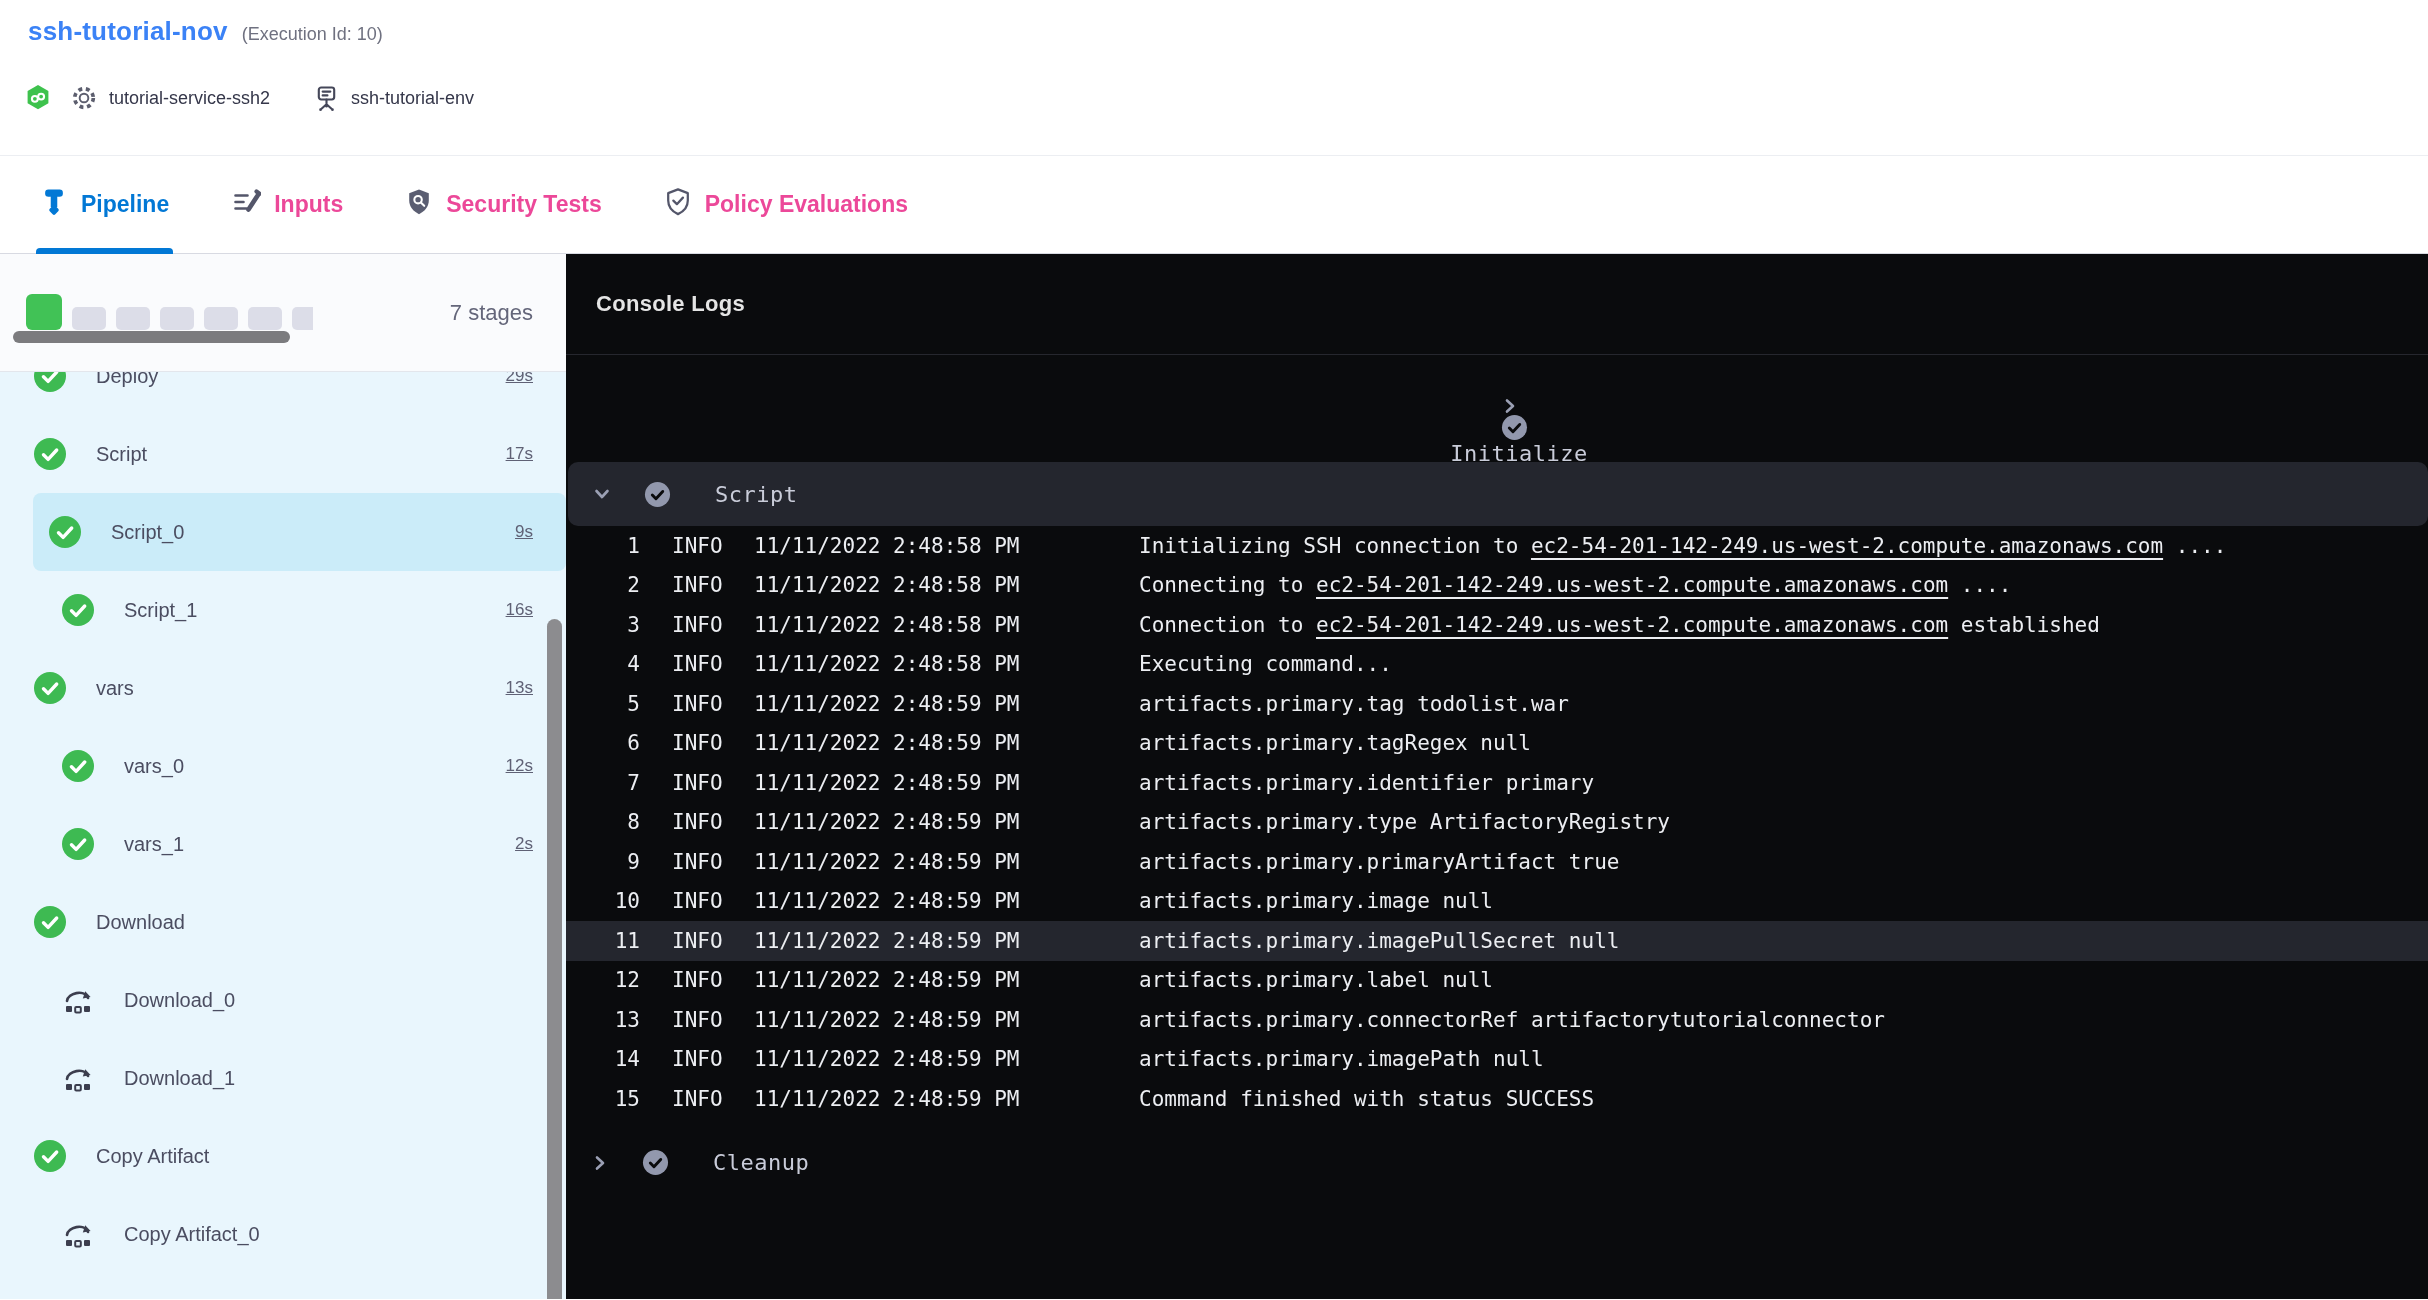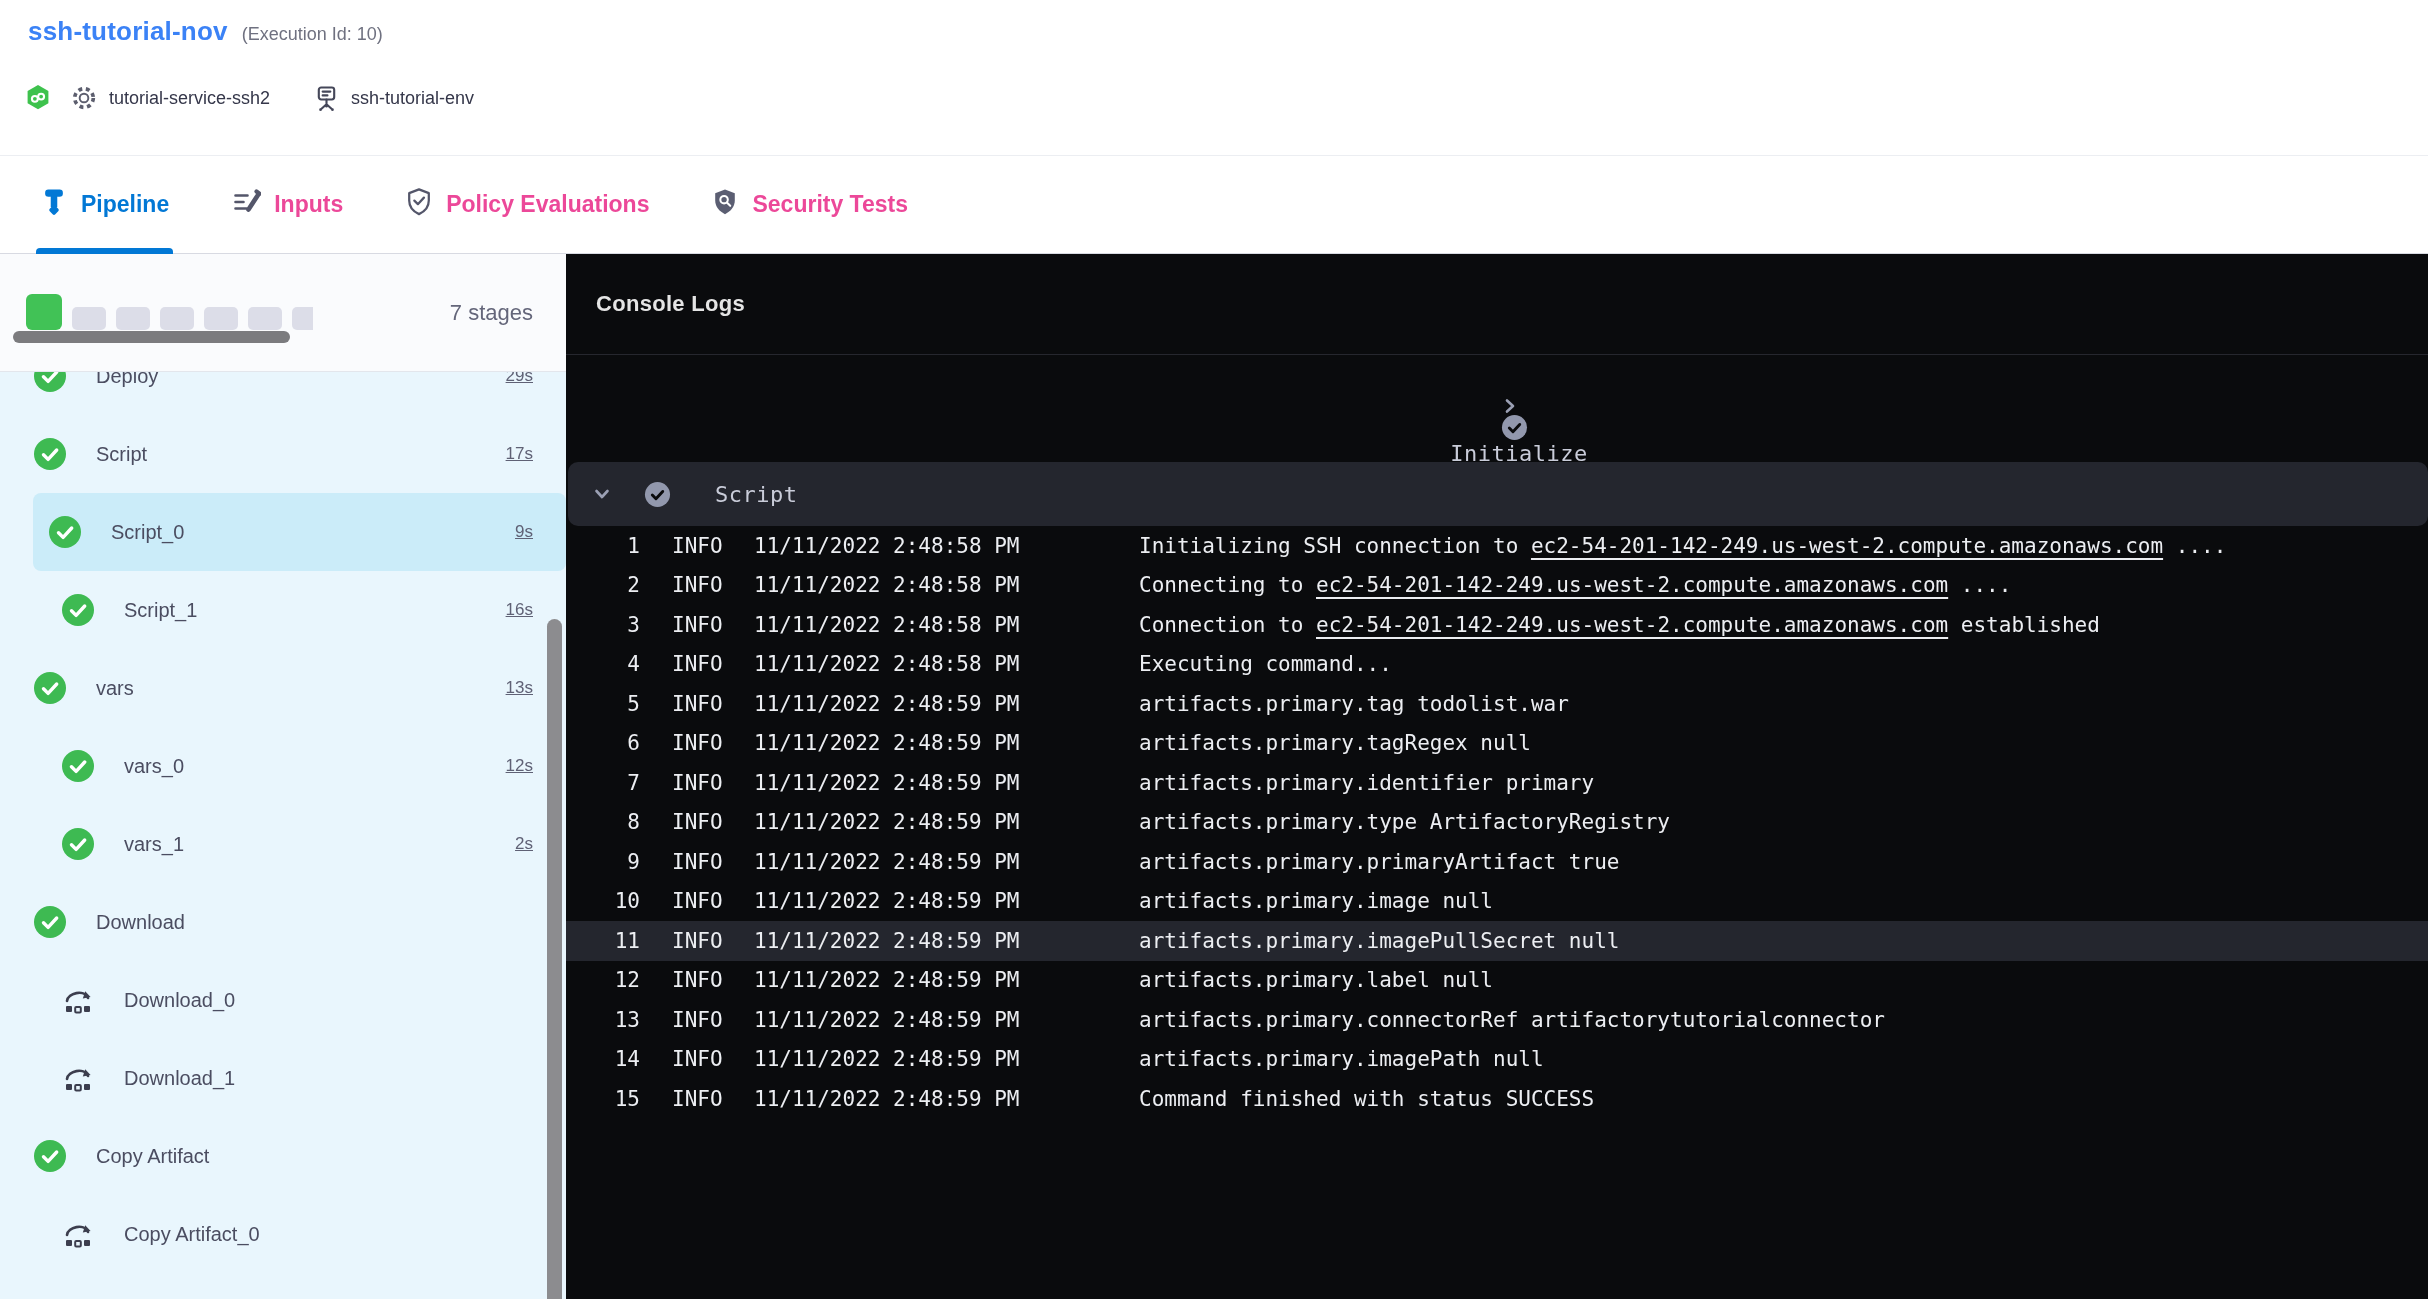--- a/index.html
+++ b/index.html
@@ -134,37 +134,37 @@
           <path d="M4.5 8.5h12M4.5 15h8M4.5 21.5h11"></path>
           <path d="M17.5 22.5L27 8" stroke-width="4.6"></path>
           <path d="M25.5 4.5l3 2.2" stroke-width="4.2"></path>
         </svg>
     </span>
     <span>Inputs</span>
 
   </div>
   <div class="tab">
     <span>
-      <svg width="28" height="30" viewBox="0 0 30 32" fill="none" stroke="#54566a" stroke-width="2.4" stroke-linejoin="round" stroke-linecap="round">
-          <path d="M15 2.5l10.5 4v8c0 7-4.8 12-10.5 14.5C9.3 26.5 4.5 21.5 4.5 14.5v-8z"></path>
-          <path d="M10 14.5l3.8 3.8 6.5-7"></path>
-        </svg>
-    </span>
-    <span>Policy Evaluations</span>
-
-  </div>
-  <div class="tab">
-    <span>
       <svg width="28" height="30" viewBox="0 0 30 32">
           <path d="M15 2.5l10.5 4v8c0 7-4.8 12-10.5 14.5C9.3 26.5 4.5 21.5 4.5 14.5v-8z" fill="#5b5e72"></path>
           <circle cx="14" cy="13.5" r="4" fill="none" stroke="#fff" stroke-width="2.2"></circle>
           <path d="M17 16.5l3.6 3.6" stroke="#fff" stroke-width="2.2" stroke-linecap="round"></path>
         </svg>
     </span>
     <span>Security Tests</span>
+
+  </div>
+  <div class="tab">
+    <span>
+      <svg width="28" height="30" viewBox="0 0 30 32" fill="none" stroke="#54566a" stroke-width="2.4" stroke-linejoin="round" stroke-linecap="round">
+          <path d="M15 2.5l10.5 4v8c0 7-4.8 12-10.5 14.5C9.3 26.5 4.5 21.5 4.5 14.5v-8z"></path>
+          <path d="M10 14.5l3.8 3.8 6.5-7"></path>
+        </svg>
+    </span>
+    <span>Policy Evaluations</span>
 
   </div>
 </div>
 
 <div class="content">
 
   <div class="sidebar">
     <div class="sidebar-header">
       <div class="minimap" id="minimap">
           <div class="mm-seg done"></div>
@@ -433,14 +433,28 @@
     <span class="log-msg"><span class="msg-pre">artifacts.primary.imagePath null</span></span>
   </div>
         <div class="log-line">
     <span class="log-num">15</span>
     <span class="log-level">INFO</span>
     <span class="log-time">11/11/2022 2:48:59 PM</span>
     <span class="log-msg"><span class="msg-pre">Command finished with status SUCCESS</span></span>
   </div>
       </div>
 
+    <div class="section-row last">
+      <span class="chev">
+        <svg viewBox="0 0 16 16" width="16" height="16" fill="none" stroke="#9ba0b4" stroke-width="2.6" stroke-linecap="round" stroke-linejoin="round">
+            <path d="M5 2.5l6 5.5-6 5.5"></path>
+          </svg>
+      </span>
+      <span class="status-icon">
+        <svg width="27" height="27" viewBox="0 0 28 28">
+            <circle cx="14" cy="14" r="13" fill="#9298ad"></circle>
+            <path d="M8.6 14.6l3.8 3.8 7-7.6" stroke="#0a0b0d" stroke-width="3" fill="none" stroke-linecap="round" stroke-linejoin="round"></path>
+          </svg>
+      </span>
+      <span class="section-label">Cleanup</span>
+    </div>
   </div>
 </div>
 
 </body></html>

